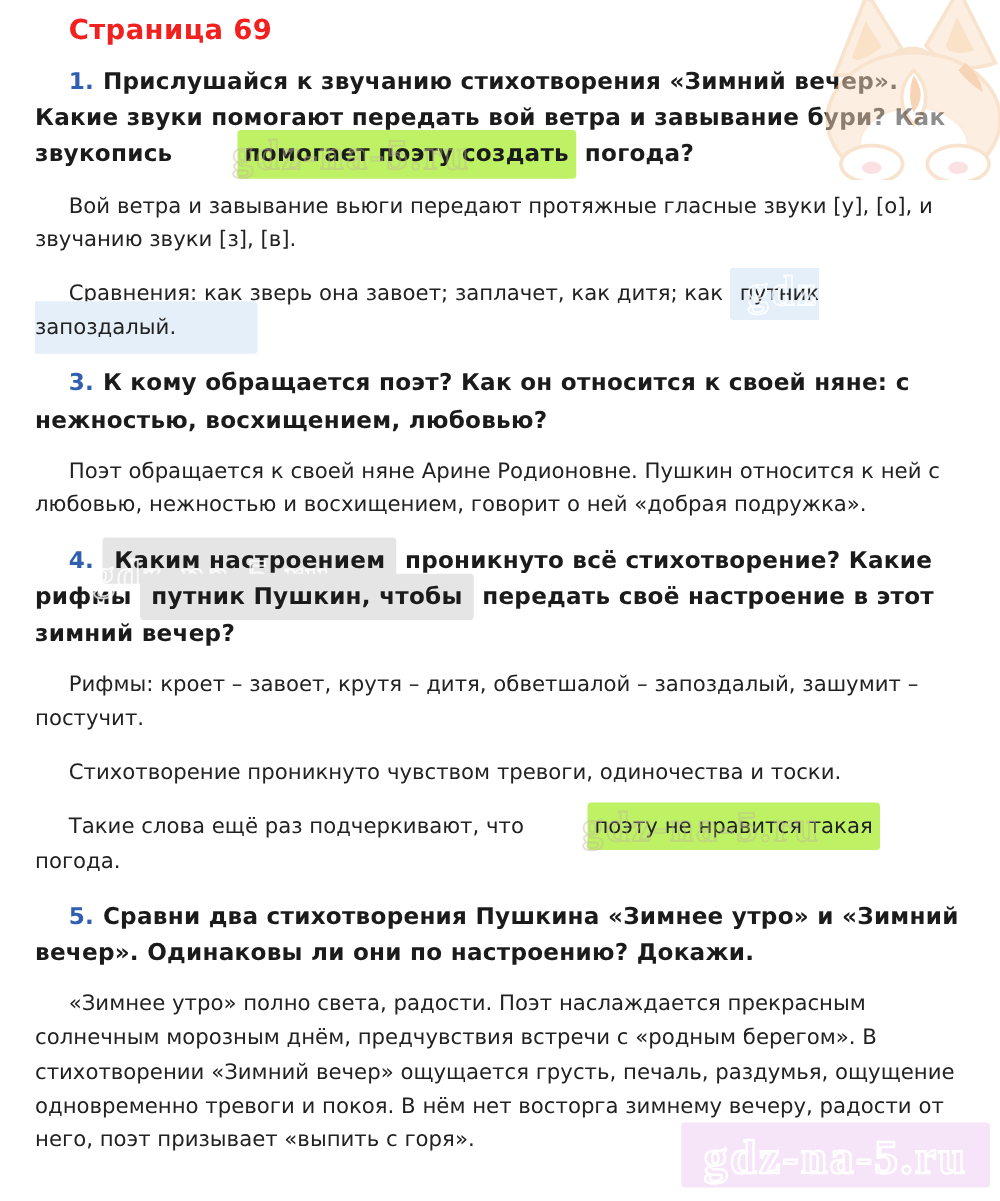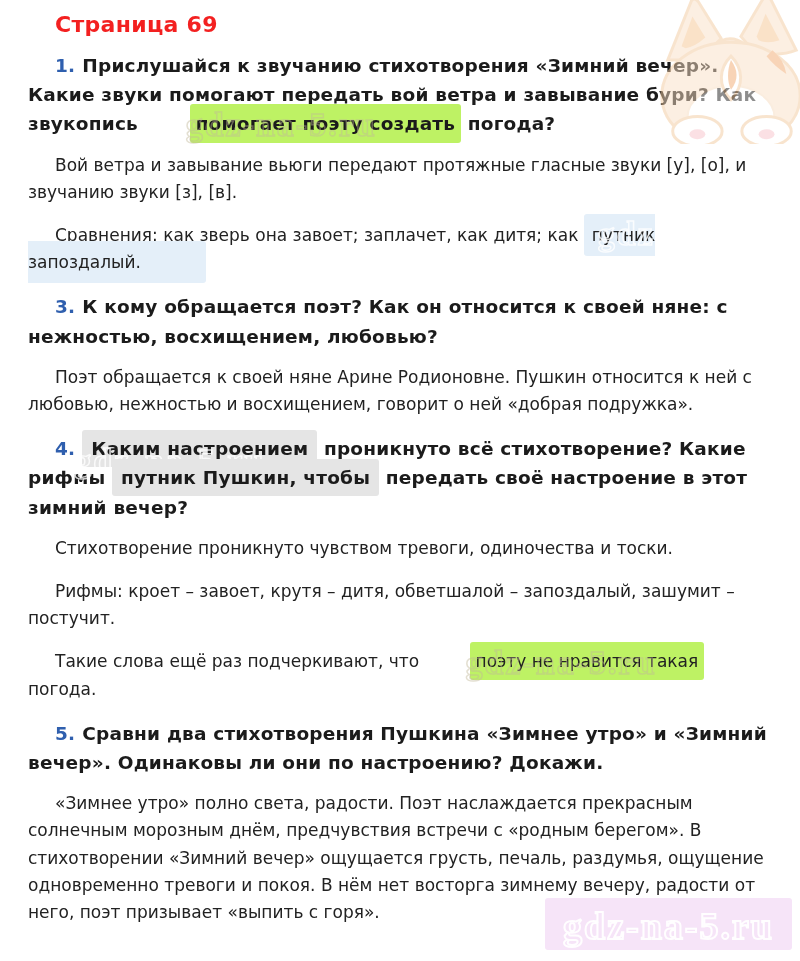--- a/index.html
+++ b/index.html
@@ -98,22 +98,22 @@
     <p class="answer"><span>Сравнения: как зверь она завоет; заплачет, как дитя; как </span><span class="hl hl-blue"><span>путник запоздалый.</span><span class="wm wm-light">gdz-na-5.ru</span></span></p>
   </section>
 
   <section>
     <p class="question"><span class="qnum">3.</span><span>К кому обращается поэт? Как он относится к своей няне: с нежностью, восхищением, любовью?</span></p>
     <p class="answer">Поэт обращается к своей няне Арине Родионовне. Пушкин относится к ней с любовью, нежностью и восхищением, говорит о ней «добрая подружка».</p>
   </section>
 
   <section>
     <p class="question"><span class="qnum">4.</span><span class="hl hl-pink"><span>Каким настроением</span><span class="wm wm-light" style="left:-8px;top:4px;">gdz-na-5.ru</span></span><span> проникнуто всё стихотворение? Какие рифмы </span><span class="hl hl-pink"><span>путник Пушкин, чтобы</span></span><span> передать своё настроение в этот зимний вечер?</span></p>
+    <p class="answer">Рифмы: кроет – завоет, крутя – дитя, обветшалой – запоздалый, зашумит – постучит.</p>
     <p class="answer">Стихотворение проникнуто чувством тревоги, одиночества и тоски.</p>
-    <p class="answer">Рифмы: кроет – завоет, крутя – дитя, обветшалой – запоздалый, зашумит – постучит.</p>
     <p class="answer"><span>Такие слова ещё раз подчеркивают, что </span><span class="hl hl-yellow"><span>поэту не нравится такая</span><span class="wm wm-dark">gdz-na-5.ru</span></span><span> погода.</span></p>
   </section>
 
   <section>
     <p class="question"><span class="qnum">5.</span><span>Сравни два стихотворения Пушкина «Зимнее утро» и «Зимний вечер». Одинаковы ли они по настроению? Докажи.</span></p>
     <p class="answer">«Зимнее утро» полно света, радости. Поэт наслаждается прекрасным солнечным морозным днём, предчувствия встречи с «родным берегом». В стихотворении «Зимний вечер» ощущается грусть, печаль, раздумья, ощущение одновременно тревоги и покоя. В нём нет восторга зимнему вечеру, радости от него, поэт призывает «выпить с горя».</p>
   </section>
 
   <div class="pink-box-bottom">
     <span class="wm">gdz-na-5.ru</span>

